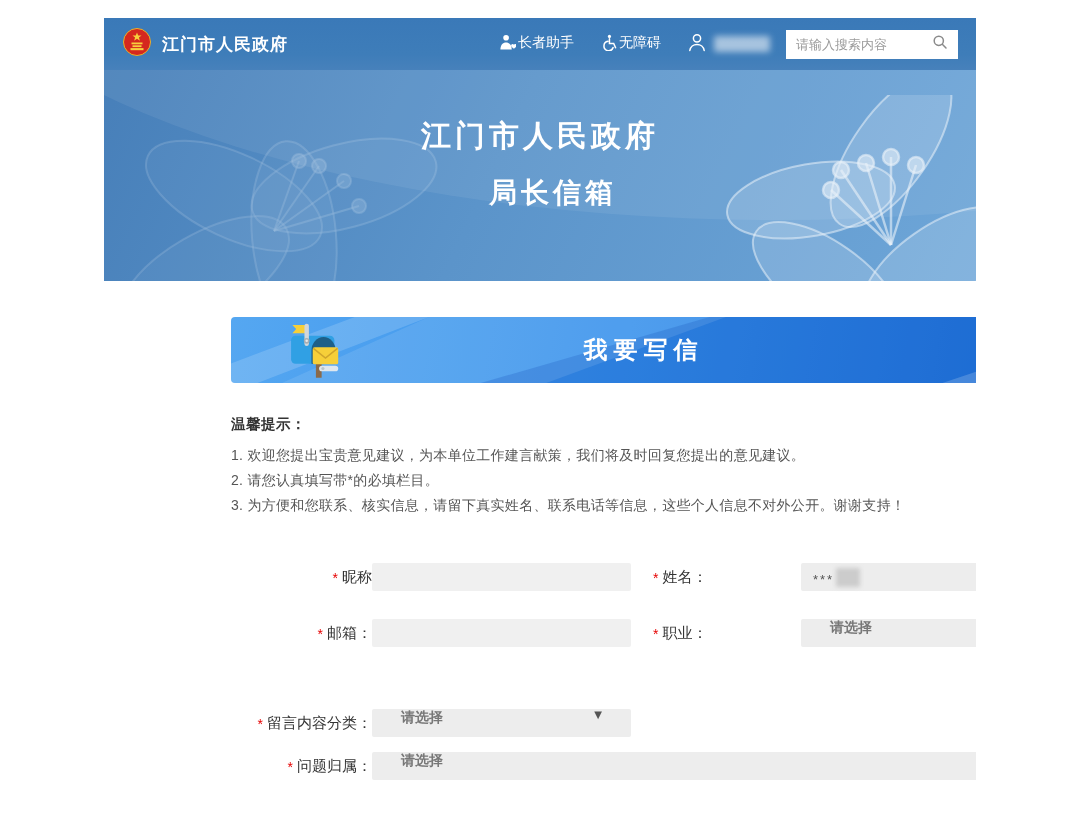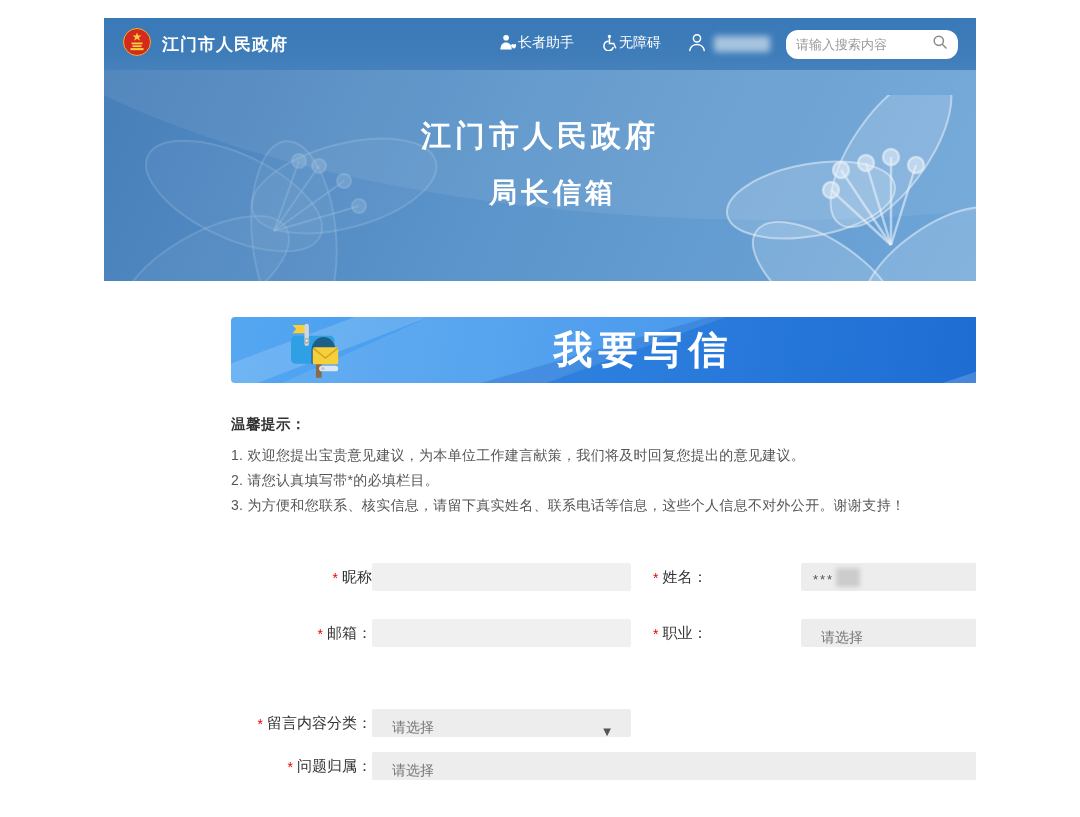--- a/index.html
+++ b/index.html
@@ -14,21 +14,21 @@
     display:flex; align-items:center; padding:0 18px 0 18px;
     position:relative; z-index:5;
   }
   .brand { display:flex; align-items:center; gap:10px; cursor:pointer; }
   .brand-title { color:#fff; font-size:17px; font-weight:bold; letter-spacing:1px; }
   .topbar-spacer { flex:1; }
   .nav-item { display:flex; align-items:flex-start; gap:2px; color:#fff; font-size:14px; margin-left:26px; cursor:pointer; white-space:nowrap; }
   .user-area { display:flex; align-items:center; gap:7px; margin-left:26px; cursor:pointer; }
   .masked-user { width:56px; height:16px; background:rgba(255,255,255,.55); filter:blur(3px); border-radius:2px; }
   .search-box {
-    margin-left:16px; width:172px; height:29px; background:#fff; border-radius:12px;
+    margin-left:16px; width:172px; height:29px; background:#fff; border-radius:0;
     display:flex; align-items:center; padding:0 10px; gap:0;
   }
   .search-box input {
     border:none; outline:none; flex:1; font-size:13px; color:#333; min-width:0;
     font-family:"Liberation Sans","DejaVu Sans",sans-serif; background:transparent;
   }
   .search-box input::placeholder { color:#9a9a9a; }
 
   
   .hero {
@@ -52,21 +52,21 @@
     height:66px; border-radius:4px; position:relative; overflow:hidden;
     background:linear-gradient(100deg,#55a7f1 0%,#3b93ec 48%,#2374db 100%);
   }
   .wb-shape { position:absolute; inset:0; }
   .wb-dark   { background:rgba(10,80,190,.30); clip-path:polygon(58% 0,101% 0,101% 101%,30% 101%); }
   .wb-light1 { background:rgba(255,255,255,.16); clip-path:polygon(15% 0,24% 0,3% 101%,-1% 101%,-1% 75%); }
   .wb-light2 { background:rgba(255,255,255,.10); clip-path:polygon(24% 0,60% 0,38% 101%,6% 101%); }
   .wb-light3 { background:rgba(255,255,255,.18); clip-path:polygon(86% 101%,101% 38%,101% 101%); }
   .wb-title {
     position:relative; z-index:3; text-align:center; line-height:66px;
-    color:#fff; font-size:39px; font-weight:bold; letter-spacing:6px;
+    color:#fff; font-size:24px; font-weight:bold; letter-spacing:6px;
   }
   .wb-mailbox { position:absolute; left:46px; top:6px; z-index:3; }
 
   
   .tips { margin-top:32px; }
   .tips-heading { font-size:14.5px; font-weight:bold; color:#333; margin-bottom:9px; letter-spacing:.5px; }
   .tip-line { font-size:14px; color:#555; line-height:25px; letter-spacing:.3px; }
 
   
   .form { margin-top:45px; }
@@ -80,22 +80,22 @@
     font-size:14px; color:#333; padding:0 12px;
     font-family:"Liberation Sans","DejaVu Sans",sans-serif;
   }
   .w-col { width:259px; } .w-col2 { flex:1; } .w-full { flex:1; }
   .f-valuebox {
     height:28px; background:#ededed; border-radius:2px; display:flex; align-items:center; padding:0 12px;
   }
   .name-stars { font-size:13px; color:#555; letter-spacing:2px; padding-top:4px; }
   .masked-name { width:24px; height:19px; background:#cccccc; filter:blur(2px); border-radius:1px; margin-left:2px; }
   .f-select {
-    height:28px; background:#ededed; border-radius:2px; display:flex; align-items:flex-end;
-    padding:0 20px; cursor:pointer; position:relative;
+    height:28px; background:#ededed; border-radius:2px; display:flex; align-items:flex-start;
+    padding:0 29px; cursor:pointer; position:relative;font-weight:bold;
   }
   .f-select .sel-text { font-size:14px; color:#777; flex:1; }
   .dd-arrow { font-size:10px; color:#555; font-family:"DejaVu Sans",sans-serif; }
 </style>
 </head>
 <body>
 
 <div class="page">
 
   <div class="topbar">

